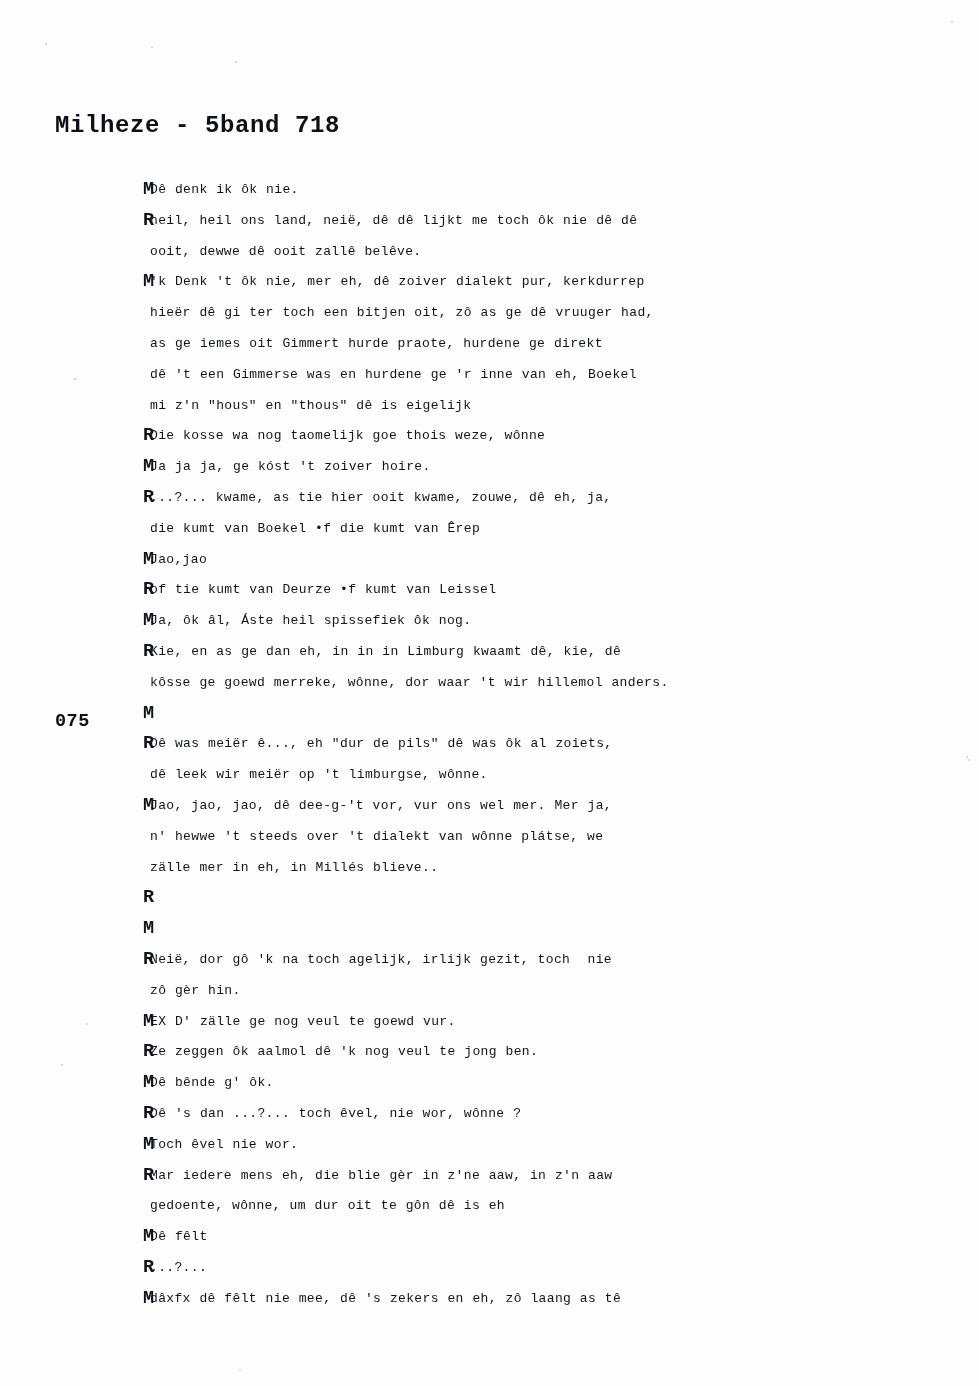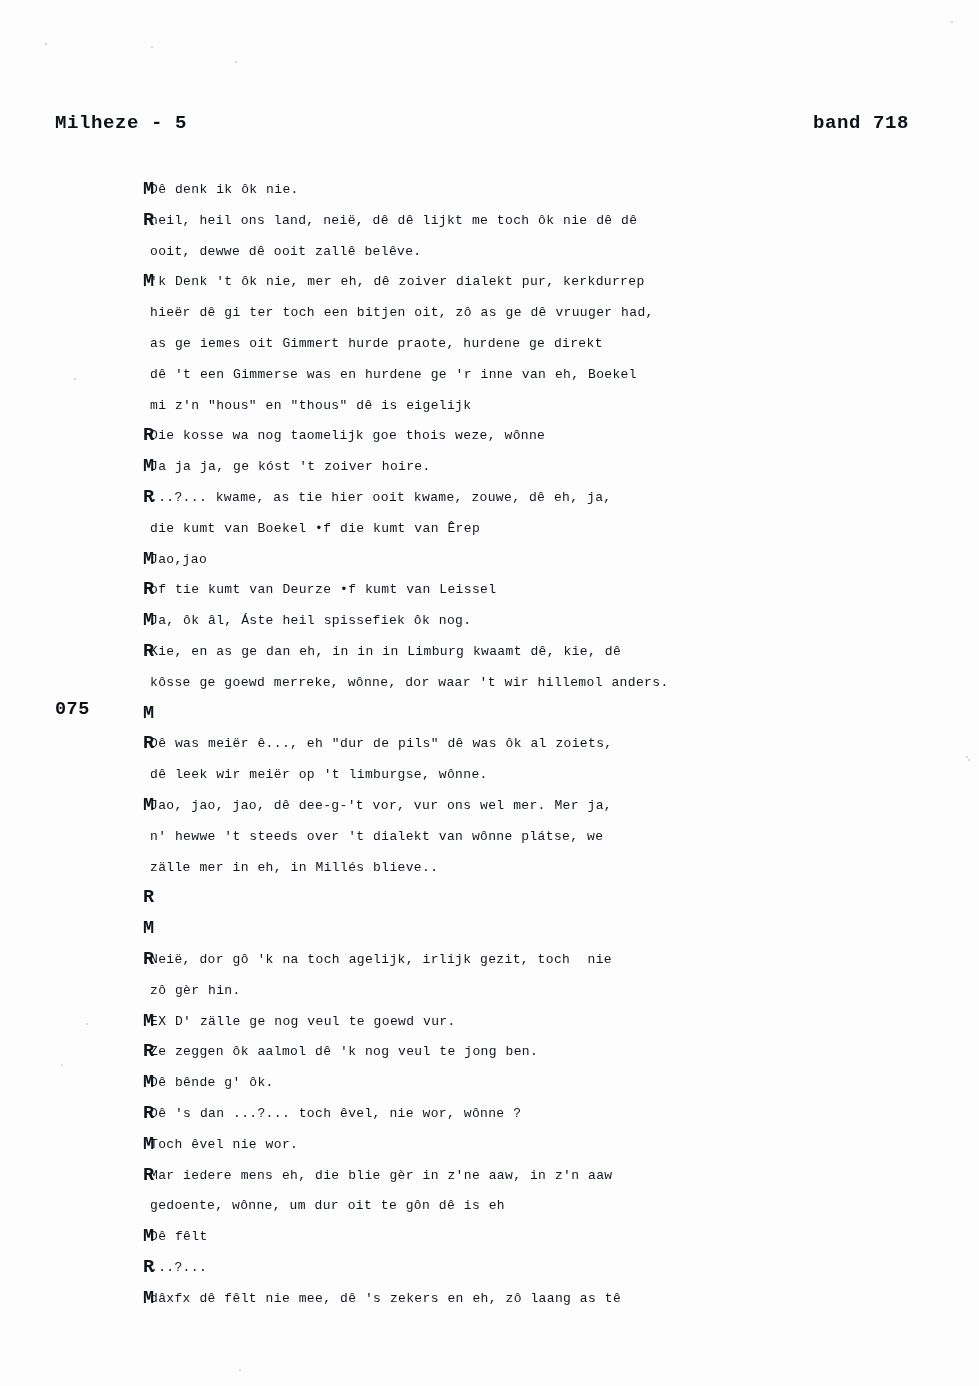--- a/index.html
+++ b/index.html
@@ -35,23 +35,23 @@
       radial-gradient(circle at 967px 757px, rgba(90,100,120,0.45) 0 1px, transparent 1.2px),
       radial-gradient(circle at 969px 760px, rgba(90,100,120,0.4) 0 1px, transparent 1.2px),
       radial-gradient(circle at 240px 1370px, rgba(90,100,120,0.4) 0 1px, transparent 1.2px);
   }
   header.page-header {
     position: absolute;
     top: 112px;
     left: 55px;
     right: 70px;
     display: flex;
-    justify-content: space-between;
+    justify-content: flex-start;
     align-items: baseline;
-    font-size: 19px;
+    font-size: 24px;
     letter-spacing: 0.6px;
     font-weight: 700;
     color: #0d1117;
   }
   .doc-id {
     white-space: pre;
   }
   .band-label {
     white-space: pre;
   }
@@ -63,21 +63,21 @@
   }
   .line {
     position: relative;
     display: flex;
     align-items: flex-start;
     min-height: 30.8px;
   }
   .margin-num {
     position: absolute;
     left: 0;
-    top: 0;
+    top: 12px;
     width: 82px;
     text-align: left;
     font-size: 18.5px;
     letter-spacing: 0.5px;
     color: #0d1117;
     font-weight: 600;
   }
   .speaker {
     width: 95px;
     flex: 0 0 95px;

